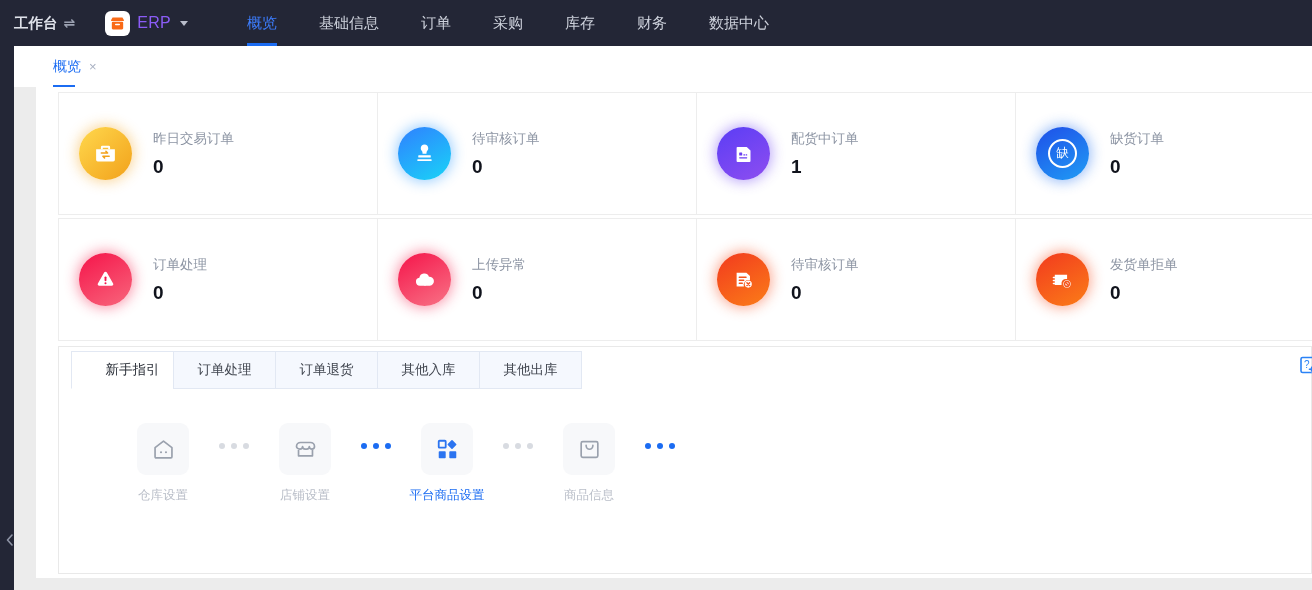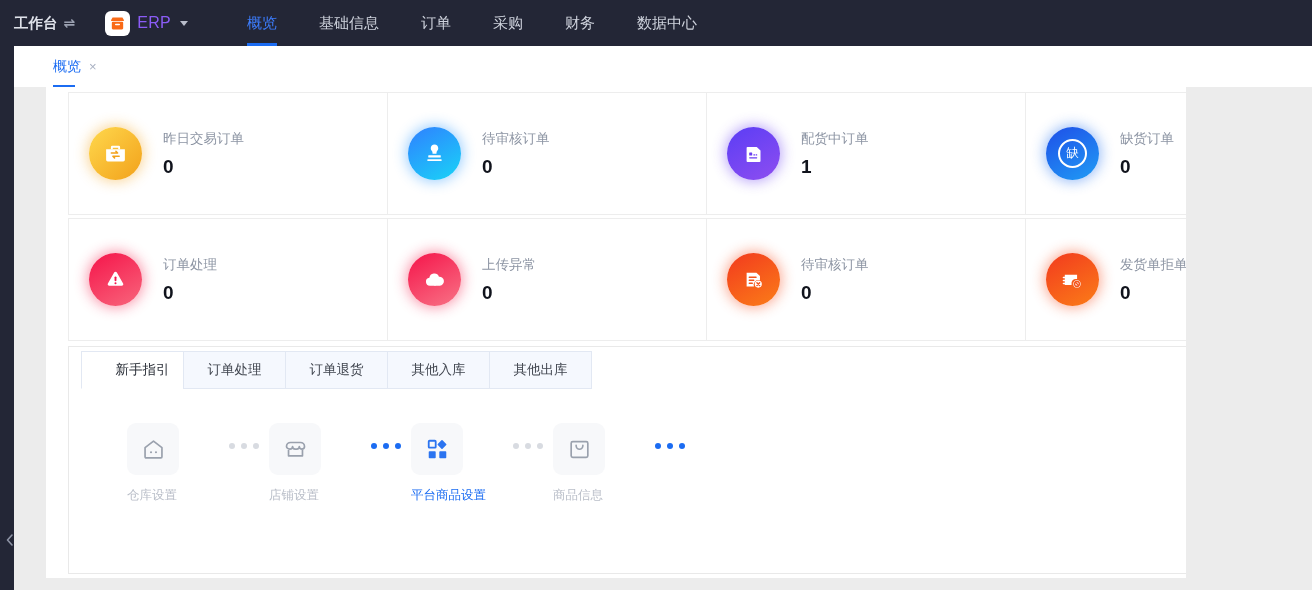--- a/index.html
+++ b/index.html
@@ -78,22 +78,22 @@
   }
   .doc-tab .tab-close { color: #a8b0c2; font-size: 13px; cursor: pointer; }
 
   
   .content {
     position: absolute; top: 87px; left: 14px;
     width: 1298px; height: 503px; background: #ececec;
     padding: 0;
   }
   .panel {
-    position: absolute; top: 0; left: 32px;
-    width: 1140px; height: 491px;
+    position: absolute; top: 0; left: 22px;
+    width: 1276px; height: 491px;
     background: #fff;
     padding: 0;
     overflow: hidden;
   }
 
   
   .cards-grid {
     position: absolute; top: 5px; left: 22px;
     width: 1320px;
     display: flex; flex-wrap: wrap;
@@ -135,21 +135,21 @@
     cursor: pointer;
   }
   .gtab:first-child { margin-left: 0; }
   .gtab.active { background: #fff; border-bottom-color: #fff; color: #2b3039; padding-left: 20px; }
 
   .steps {
     position: absolute; top: 76px; left: 0; right: 0;
     display: flex; align-items: flex-start; justify-content: flex-start;
     padding-left: 58px;
   }
-  .step { width: 92px; display: flex; flex-direction: column; cursor: pointer; }
+  .step { width: 92px; display: flex; flex-direction: column; align-items: center; cursor: pointer; }
   .step-tile {
     width: 52px; height: 52px; border-radius: 9px; background: #f7f8fa;
     display: flex; align-items: center; justify-content: center;
   }
   .step-label { margin-top: 12px; font-size: 12.5px; color: #b9bec8; white-space: nowrap; }
   .step.active .step-label { color: #1b6cf2; }
   .dots { width: 50px; display: flex; align-items: center; justify-content: center; gap: 6px; margin-top: 20px; }
   .dot { width: 6px; height: 6px; border-radius: 50%; background: #d8dbe1; }
   .dots.active .dot { background: #1b6cf2; }
 
@@ -177,20 +177,21 @@
     </span>
     <span class="brand-label">ERP</span>
     <span class="brand-caret"></span>
   </div>
 
   <div class="nav-items">
     <div class="nav-item active">概览</div>
     <div class="nav-item">基础信息</div>
     <div class="nav-item">订单</div>
     <div class="nav-item">采购</div>
+    <div class="nav-item">库存</div>
     <div class="nav-item">财务</div>
     <div class="nav-item">数据中心</div>
   </div>
 </div>
 
 <div class="left-rail">
   <div class="rail-handle">
     <span>
       <svg width="10" height="14" viewBox="0 0 10 14" aria-hidden="true">
         <polyline points="7,2 2.5,7 7,12" fill="none" stroke="#8e94a6" stroke-width="1.6" stroke-linecap="round" stroke-linejoin="round"></polyline>

